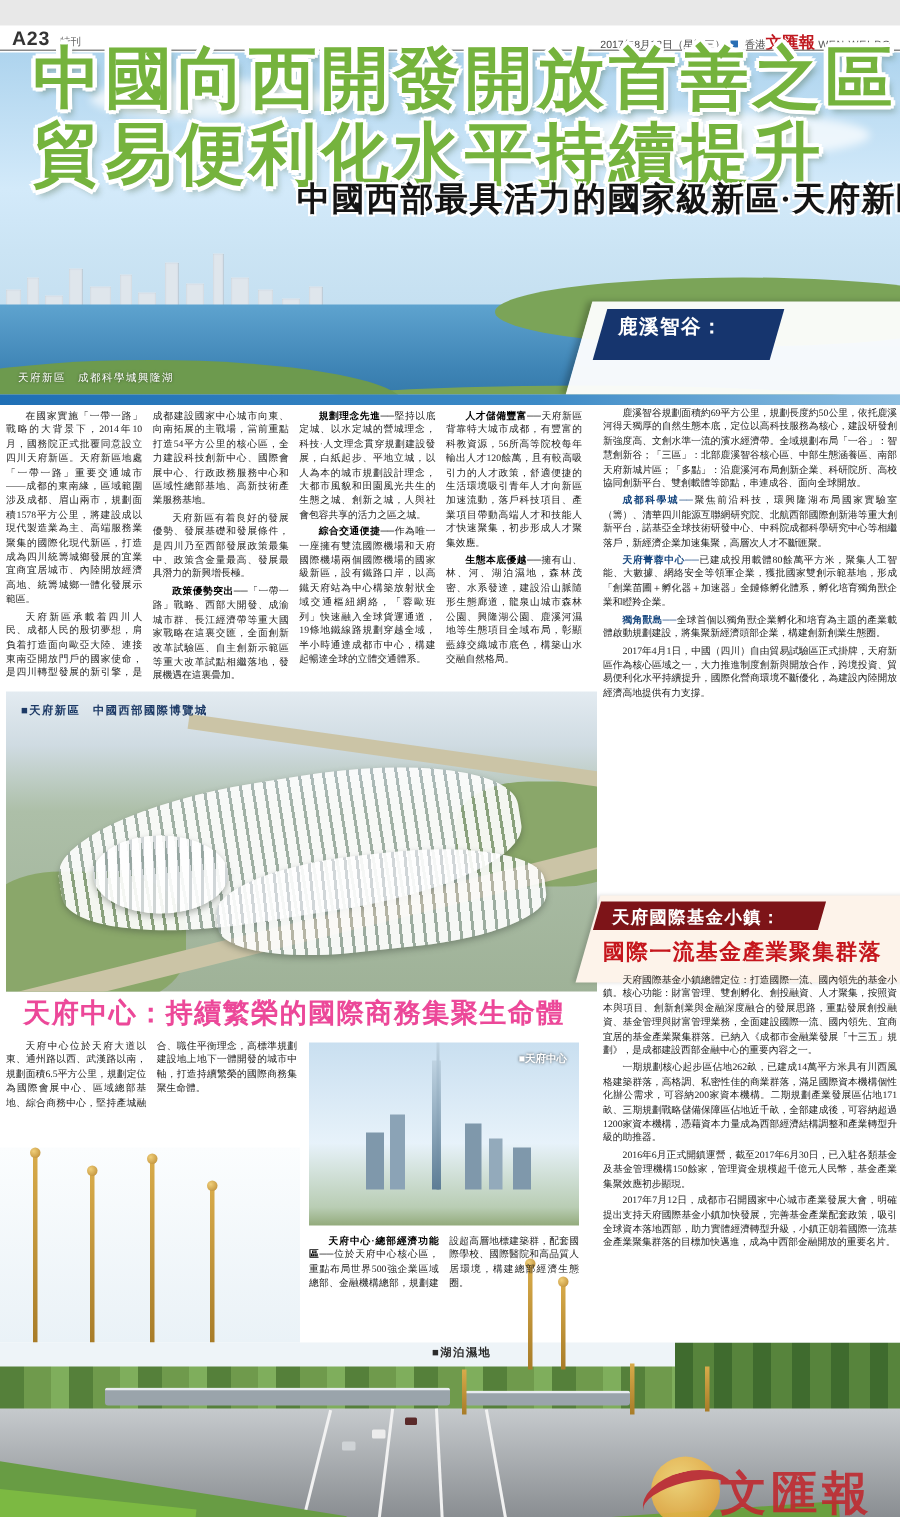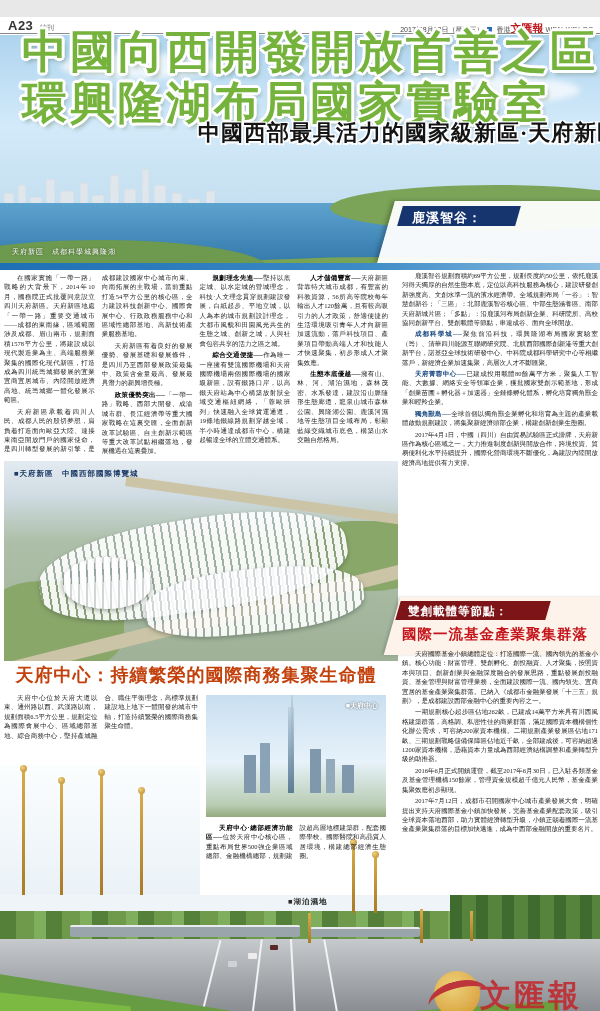--- a/index.html
+++ b/index.html
@@ -42,41 +42,41 @@
   .body-text{font-family:"Liberation Serif",serif;font-size:6.5px;line-height:9.4px;
       text-align:justify;color:#1d1d1d;}
   .body-text p{margin:0 0 2px 0;text-indent:13px;}
   .body-text b{font-weight:bold;color:#000;}
   .cols4{column-count:4;column-gap:7px;}
   .cols2{column-count:2;column-gap:7px;}
   .main-block{position:absolute;top:256px;left:4px;width:384px;height:188px;overflow:hidden;}
   
   .luxi-band{position:absolute;top:184px;left:386px;width:230px;height:62px;background:rgba(255,255,255,.95);
       transform:skewX(-16deg);box-shadow:-3px 0 4px rgba(0,0,0,.25);}
-  .luxi-label{position:absolute;top:189px;left:400px;width:118px;height:20px;}
+  .luxi-label{position:absolute;top:189px;left:400px;width:118px;height:34px;}
   .luxi-label .bg{position:absolute;inset:0;background:#16356e;transform:skewX(-16deg);}
   .luxi-label .txt{position:relative;z-index:1;color:#fff;font-weight:bold;font-size:13px;
       font-family:"Liberation Serif",serif;padding:3px 0 0 12px;letter-spacing:1px;}
   .luxi-title{position:absolute;top:214px;left:402px;font-family:"Liberation Serif",serif;
       font-weight:bold;font-size:14.5px;color:#17407f;letter-spacing:1px;white-space:nowrap;}
   .luxi-body{position:absolute;top:254px;left:402px;width:196px;height:324px;overflow:hidden;
       border-right:1px solid #bcd4ea;padding-right:2px;}
   .luxi-body b{color:#17477f;}
   
   .expo{position:absolute;top:444px;left:4px;width:394px;height:200px;overflow:hidden;
       background:linear-gradient(#e3ebf1 0%,#cfdbe2 18%,#adbfa8 40%,#9fb298 100%);}
   .expo-hall{position:absolute;background:
       repeating-linear-gradient(90deg,rgba(140,152,162,.35) 0 2px,rgba(255,255,255,.9) 2px 8px);
       border-radius:45% 45% 40% 40%;box-shadow:0 2px 4px rgba(60,70,60,.4);}
   .expo-road{position:absolute;background:#cbc4a6;transform:rotate(-14deg);}
   .expo-green{position:absolute;background:#8aa76a;border-radius:40%;}
   .expo-tag{position:absolute;top:8px;left:10px;font-size:7.5px;font-weight:bold;color:#1d3a66;letter-spacing:1px;}
   
   .center-title{position:absolute;top:646px;left:4px;width:384px;text-align:center;
-      font-family:"Liberation Serif",serif;font-weight:bold;font-size:18px;color:#c2410c;letter-spacing:1px;}
+      font-family:"Liberation Serif",serif;font-weight:bold;font-size:18px;color:#ec4899;letter-spacing:1px;}
   .center-left{position:absolute;top:676px;left:4px;width:194px;height:72px;overflow:hidden;}
   .inset-photo{position:absolute;top:678px;left:206px;width:180px;height:122px;overflow:hidden;
       background:linear-gradient(#c9dff0 0%,#e7f2fa 55%,#b9cdb4 90%,#93ab7c 100%);}
   .tower{position:absolute;bottom:24px;background:#7f98ab;}
   .spire{position:absolute;bottom:24px;background:linear-gradient(#bfd3e2,#5d7d95);}
   .inset-tag{position:absolute;top:6px;right:8px;color:#fff;font-size:7px;font-weight:bold;
       text-shadow:0 0 2px rgba(0,0,0,.7);}
   .center-under{position:absolute;top:806px;left:206px;width:180px;height:68px;overflow:hidden;z-index:5;}
   
   .fund-band{position:absolute;top:580px;left:392px;width:226px;height:58px;background:#fdf3ea;
@@ -152,21 +152,21 @@
       <div style="left:188px;width:12px;height:20px;"></div>
         <div style="left:206px;width:9px;height:28px;"></div>
     </div>
     <div class="lake"></div>
     <div class="shore-r"></div>
     <div class="shore-b"></div>
     <div class="shore-l"></div>
     <div class="top-caption">天府新區　成都科學城興隆湖</div>
   </div>
   <div class="headline hl1">中國向西開發開放首善之區</div>
-  <div class="headline hl2">環興隆湖布局國家實驗室</div>
+  <div class="headline hl2">貿易便利化水平持續提升</div>
   <div class="subhead">中國西部最具活力的國家級新區·天府新區</div>
 
   <div class="luxi-band"></div>
   <div class="luxi-label">
     <div class="bg"></div>
     <div class="txt">鹿溪智谷：</div>
   </div>
 
   <div class="divider"></div>
 
@@ -215,21 +215,21 @@
     <div class="spire" style="left:85px;width:1.5px;height:98px;"></div>
     <div class="inset-tag">■天府中心</div>
   </div>
   <div class="center-under body-text cols2">
     <p><b>天府中心·總部經濟功能區──</b><span>位於天府中心核心區，重點布局世界500強企業區域總部、金融機構總部，規劃建設超高層地標建築群，配套國際學校、國際醫院和高品質人居環境，構建總部經濟生態圈。</span></p>
   </div>
 
   <div class="fund-band"></div>
   <div class="fund-label">
     <div class="bg"></div>
-    <div class="txt">雙創載體等節點：</div>
+    <div class="txt">天府國際基金小鎮：</div>
   </div>
   <div class="fund-title">國際一流基金產業聚集群落</div>
   <div class="fund-body body-text">
     <p><span>天府國際基金小鎮總體定位：打造國際一流、國內領先的基金小鎮。核心功能：財富管理、雙創孵化、創投融資、人才聚集，按照資本與項目、創新創業與金融深度融合的發展思路，重點發展創投融資、基金管理與財富管理業務，全面建設國際一流、國內領先、宜商宜居的基金產業聚集群落。已納入《成都市金融業發展「十三五」規劃》，是成都建設西部金融中心的重要內容之一。</span></p>
     <p><span>一期規劃核心起步區佔地262畝，已建成14萬平方米具有川西風格建築群落，高格調、私密性佳的商業群落，滿足國際資本機構個性化辦公需求，可容納200家資本機構。二期規劃產業發展區佔地171畝、三期規劃戰略儲備保障區佔地近千畝，全部建成後，可容納超過1200家資本機構，憑藉資本力量成為西部經濟結構調整和產業轉型升級的助推器。</span></p>
     <p><span>2016年6月正式開鎮運營，截至2017年6月30日，已入駐各類基金及基金管理機構150餘家，管理資金規模超千億元人民幣，基金產業集聚效應初步顯現。</span></p>
     <p><span>2017年7月12日，成都市召開國家中心城市產業發展大會，明確提出支持天府國際基金小鎮加快發展，完善基金產業配套政策，吸引全球資本落地西部，助力實體經濟轉型升級，小鎮正朝着國際一流基金產業聚集群落的目標加快邁進，成為中西部金融開放的重要名片。</span></p>
   </div>
 
   <div class="pole-sky">

